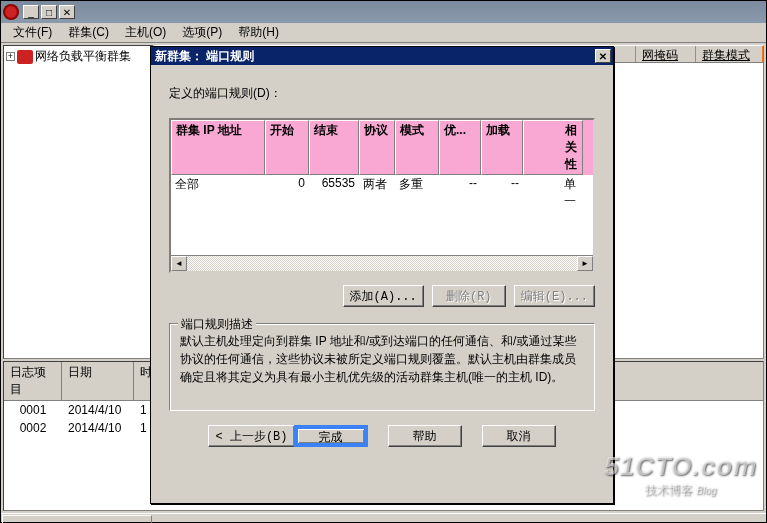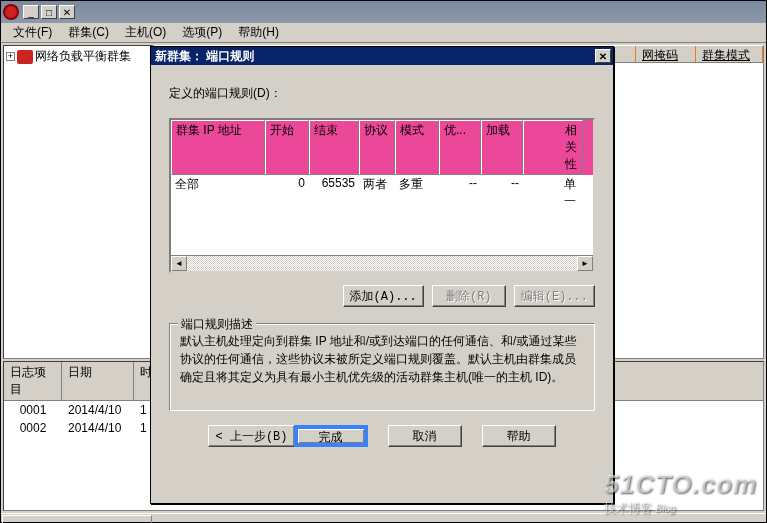--- a/index.html
+++ b/index.html
@@ -38,21 +38,21 @@
 
 
 .dialog { position: absolute; left: 150px; top: 46px; width: 464px; height: 458px; background: #d4d0c8; border: 1px solid #000; box-shadow: 1px 1px 0 #000; }
 .dialog-titlebar { height: 18px; background: #0a246a; color: #fff; display: flex; align-items: center; padding: 0 2px; font-weight: bold; }
 .dialog-titlebar .title { flex: 1; padding-left: 2px; }
 .dialog-close { width: 16px; height: 14px; background: #d4d0c8; border: 1px solid #fff; border-right-color: #404040; border-bottom-color: #404040; display: flex; align-items: center; justify-content: center; cursor: pointer; color: #000; font-family: Arial; font-size: 10px; font-weight: bold; }
 .dialog-body { padding: 20px 18px 10px 18px; }
 .dialog-label { margin-bottom: 16px; }
 
 .grid-wrap { border: 2px inset #d4d0c8; background: #fff; height: 155px; display: flex; flex-direction: column; }
-.grid-header { display: flex; background: #ec4899; }
+.grid-header { display: flex; background: #f9a8d4; font-weight: bold; }
 .grid-header-cell { border: 1px solid; border-color: #fff #808080 #808080 #fff; padding: 1px 4px; text-align: left; }
 .grid-body { flex: 1; overflow: hidden; }
 .grid-row { display: flex; }
 .grid-cell { padding: 1px 4px; overflow: hidden; }
 .grid-scroll-h { height: 16px; background: #d4d0c8; border-top: 1px solid #808080; display: flex; }
 .scroll-btn { width: 16px; height: 15px; background: #d4d0c8; border: 1px solid; border-color: #fff #808080 #808080 #fff; display: flex; align-items: center; justify-content: center; font-size: 8px; }
 .scroll-track { flex: 1; background: repeating-conic-gradient(#d4d0c8 0 25%, #fff 0 50%) 0 0/2px 2px; }
 
 .col-ip { width: 94px; } .col-start { width: 44px; } .col-end { width: 50px; } .col-proto { width: 36px; } .col-mode { width: 44px; } .col-pri { width: 42px; } .col-load { width: 42px; } .col-aff { width: 60px; padding-left: 41px; }
 
@@ -65,21 +65,21 @@
 
 .groupbox { border: 1px solid #808080; border-right-color: #fff; border-bottom-color: #fff; box-shadow: inset 1px 1px 0 #fff, 1px 1px 0 #808080 inset; padding: 8px 10px 10px 10px; position: relative; margin-bottom: 14px; height: 88px; }
 .groupbox-title { position: absolute; top: -8px; left: 8px; background: #d4d0c8; padding: 0 3px; }
 .desc-text { line-height: 1.5; }
 
 .wizard-btns { display: flex; justify-content: center; gap: 8px; }
 .wizard-btns .btn-pair { display: flex; }
 .wizard-btns .btn-pair .btn:first-child { border-right: none; }
 
 
-.watermark { position: absolute; right: 10px; bottom: 6px; color: rgba(255,255,255,0.55); text-shadow: 1px 1px 2px rgba(0,0,0,0.6); pointer-events: none; text-align: left; font-family: Arial; }
+.watermark { position: absolute; right: 10px; bottom: 24px; color: rgba(255,255,255,0.55); text-shadow: 1px 1px 2px rgba(0,0,0,0.6); pointer-events: none; text-align: center; font-family: Arial; }
 .watermark .wm1 { font-size: 26px; font-style: italic; font-weight: bold; letter-spacing: 1px; }
 .watermark .wm2 { font-size: 13px; }
 .watermark .wm2 small { font-size: 10px; font-style: italic; }
 </style>
 </head>
 <body>
 
 <div class="main-window">
   <div class="titlebar">
     <div class="icon-app"></div>
@@ -182,22 +182,22 @@
     <div class="groupbox">
       <span class="groupbox-title">端口规则描述</span>
       <div class="desc-text">默认主机处理定向到群集 IP 地址和/或到达端口的任何通信、和/或通过某些协议的任何通信，这些协议未被所定义端口规则覆盖。默认主机由群集成员确定且将其定义为具有最小主机优先级的活动群集主机(唯一的主机 ID)。</div>
     </div>
 
     <div class="wizard-btns">
       <div class="btn-pair">
         <button class="btn">&lt; 上一步(B)</button>
         <button class="btn default">完成</button>
       </div>
+      <button class="btn" style="margin-left:12px">帮助</button>
       <button class="btn" style="margin-left:12px">取消</button>
-      <button class="btn" style="margin-left:12px">帮助</button>
     </div>
   </div>
 </div>
 
 <div class="watermark">
   <div class="wm1">51CTO.com</div>
   <div class="wm2"><span>技术博客</span> <small>Blog</small></div>
 </div>
 
 </body></html>

